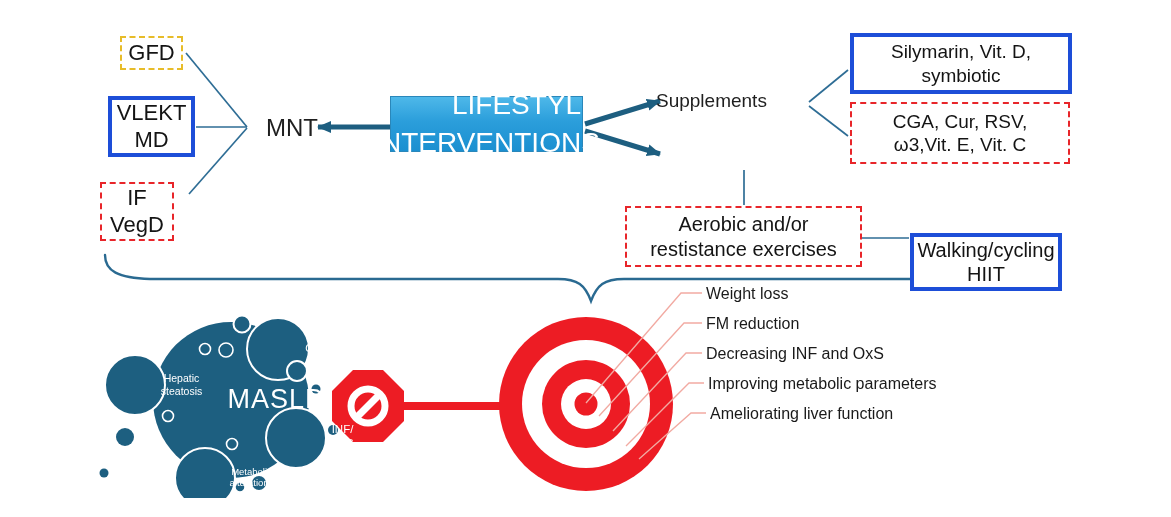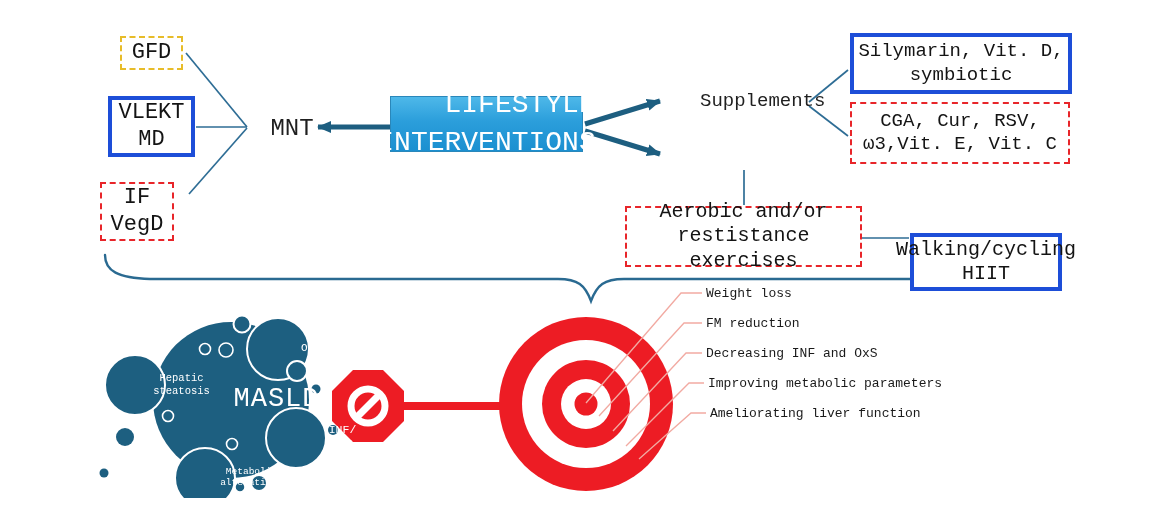--- a/index.html
+++ b/index.html
@@ -1,18 +1,18 @@
 <!DOCTYPE html>
 <html><head>
 <meta charset="utf-8">
 <style>
   html,body{margin:0;padding:0;background:#fff;}
   #canvas{
     position:relative;width:1171px;height:498px;background:#ffffff;overflow:hidden;
-    font-family:Liberation Mono, monospace;color:#1f1f1f;
+    font-family:Liberation Sans, sans-serif;color:#1f1f1f;
   }
   #lines{position:absolute;left:0;top:0;z-index:1;}
   .txt{position:absolute;z-index:2;}
   .box{
     position:absolute;z-index:2;display:flex;align-items:center;justify-content:center;
     text-align:center;white-space:pre-line;line-height:1.22;color:#141414;background:#fff;
     box-sizing:border-box;
   }
   .green-box{border:4px solid #1d4ed8;}
   .red-dash{border:2px dashed #e8252a;}
@@ -22,37 +22,37 @@
   .f19{font-size:19px;}
   #gfd-box{left:120px;top:36px;width:63px;height:34px;}
   #vlekt-box{left:108px;top:96px;width:87px;height:61px;}
   #if-box{left:100px;top:182px;width:74px;height:59px;}
   #mnt-label{left:262px;top:113px;width:60px;height:30px;font-size:24px;display:flex;align-items:center;justify-content:center;}
   #lifestyle-box{
     left:390px;top:96px;width:193px;height:56px;z-index:2;
     background:linear-gradient(180deg,#4eb8e9 0%,#2b9edb 45%,#1b8fd0 100%);
     border:1px solid #2a87ba;color:#ffffff;font-size:28px;line-height:1.35;text-align:right;
   }
-  #supplements-label{left:700px;top:88px;width:145px;height:25px;font-size:19px;display:flex;align-items:center;text-align:center;}
+  #supplements-label{left:656px;top:88px;width:145px;height:25px;font-size:19px;display:flex;align-items:center;text-align:center;}
   #physical-label{left:669px;top:142px;width:170px;height:25px;font-size:19px;display:flex;align-items:center;}
   #silymarin-box{left:850px;top:33px;width:222px;height:61px;}
   #cga-box{left:850px;top:102px;width:220px;height:62px;}
   #aerobic-box{left:625px;top:206px;width:237px;height:61px;}
   #walking-box{left:910px;top:209px;width:152px;height:58px;margin-top:24px;}
   .bubble-label{
     position:absolute;z-index:2;color:#ffffff;text-align:center;white-space:pre-line;
     display:flex;align-items:center;justify-content:center;line-height:1.2;padding-left:46px;
   }
   #masld-label{left:158px;top:382px;width:145px;height:34px;font-size:27px;letter-spacing:1px;}
   #hepatic-label{left:99px;top:371px;width:73px;height:27px;font-size:10.5px;}
   #obesity-label{left:246px;top:341px;width:64px;height:16px;font-size:11px;}
   #inf-label{left:271px;top:423px;width:51px;height:28px;font-size:11.5px;}
   #metabolic-label{left:168px;top:466px;width:75px;height:22px;font-size:9.5px;}
   .outcome{
-    position:absolute;z-index:2;left:706px;height:15px;font-size:13px;line-height:15px;
+    position:absolute;z-index:2;left:706px;height:15px;font-size:16px;line-height:15px;
     color:#1a1a1a;white-space:nowrap;
   }
 </style>
 </head>
 <body>
 
 <div id="canvas">
 
   <svg id="lines" width="1171" height="517" viewBox="0 0 1171 517">
     <defs>

